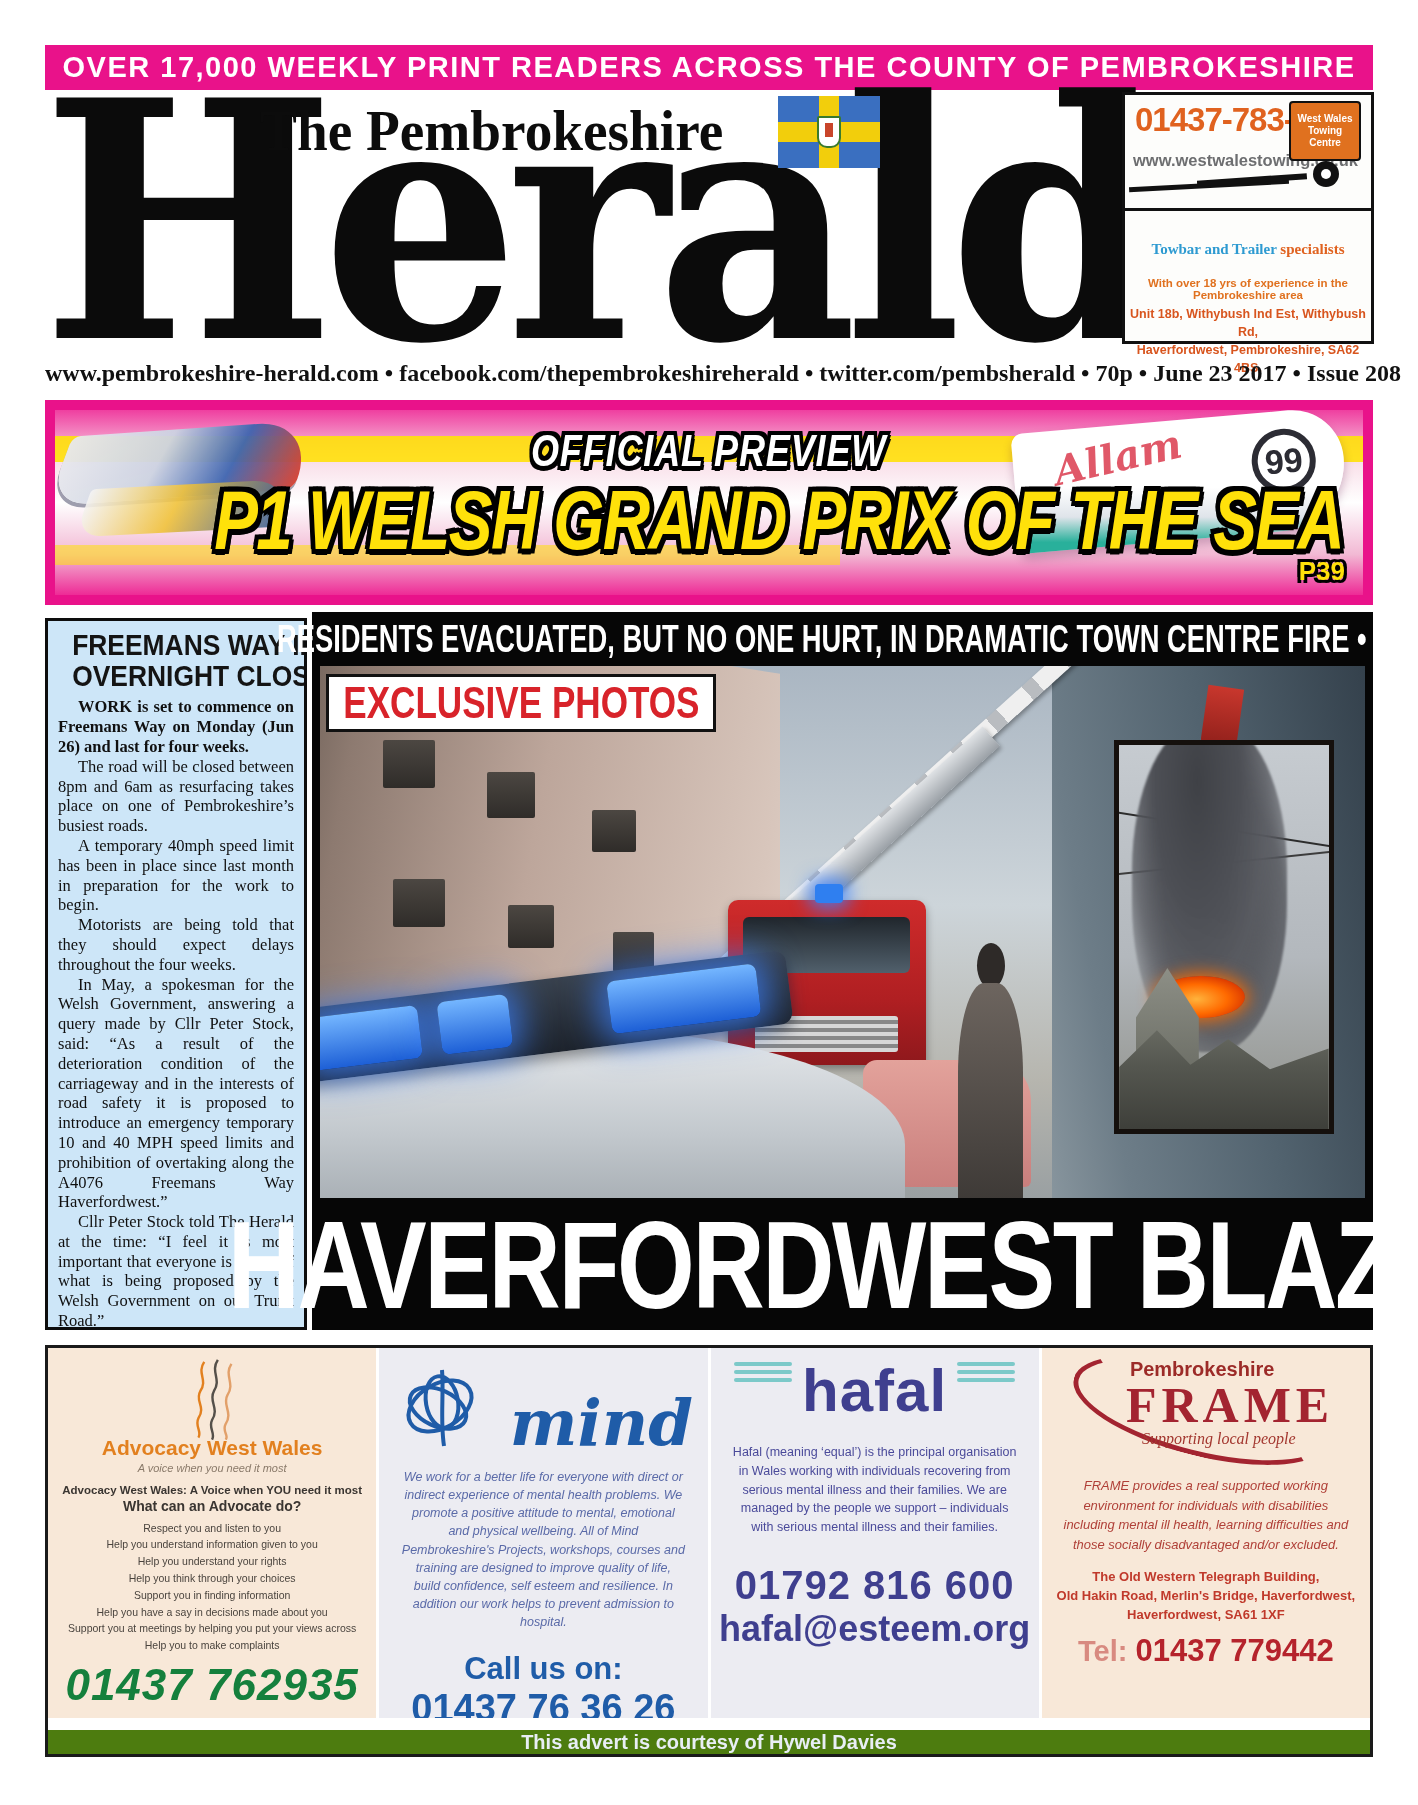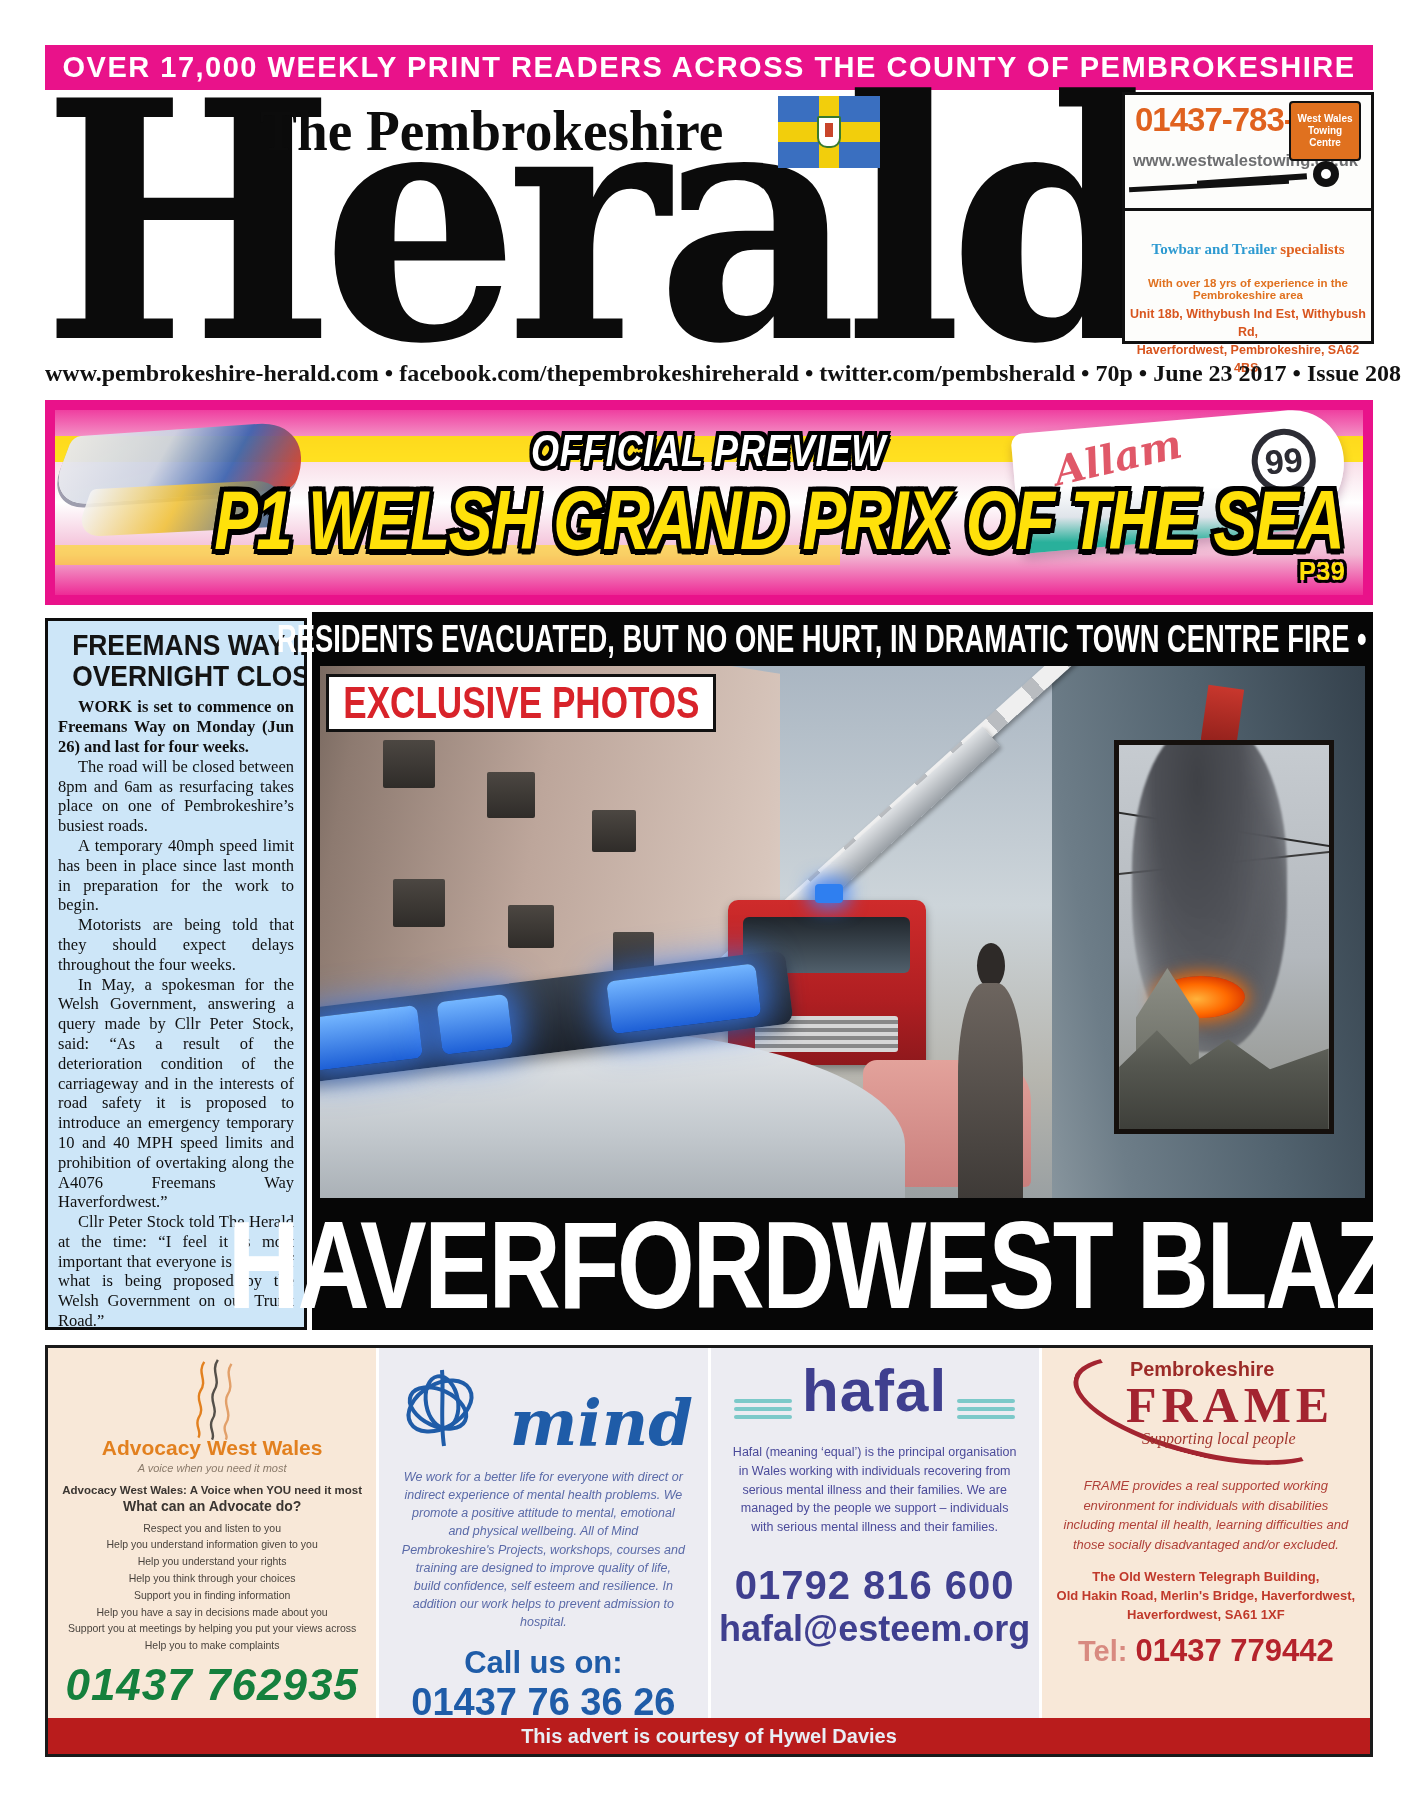--- a/index.html
+++ b/index.html
@@ -163,25 +163,25 @@
   .adv-tag { color:#8a7a6a; font-style:italic; font-size:11px; margin-top:2px; }
   .adv-h1 { color:#3a3531; font-weight:bold; font-size:11.5px; margin-top:10px; text-align:center; }
   .adv-h2 { color:#3a3531; font-weight:bold; font-size:14px; margin-top:2px; text-align:center; }
   .adv-list { list-style:none; text-align:center; color:#4a443e; font-size:10.5px; line-height:1.6; margin-top:6px; }
   .adv-phone { color:#15803d; font-weight:bold; font-style:italic; font-size:44px; letter-spacing:1px; margin-top:6px; }
 
   
   .mind-logo { display:flex; align-items:flex-end; gap:20px; margin-top:4px; }
   .mind-word { font-family:"DejaVu Serif", serif; font-style:italic; font-weight:bold; font-size:64px; color:#1f5ca8; line-height:.9; }
   .mind-body { color:#5a6aa8; font-style:italic; font-size:12.5px; line-height:1.45; text-align:center; width:92%; margin-top:16px; }
-  .mind-call { color:#1f5ca8; font-weight:bold; font-size:31px; margin-top:14px; }
+  .mind-call { color:#1f5ca8; font-weight:bold; font-size:31px; margin-top:20px; }
   .mind-phone { color:#1f5ca8; font-weight:bold; font-size:38px; }
 
   
-  .hafal-row { display:flex; align-items:flex-end; gap:10px; margin-top:6px; }
+  .hafal-row { display:flex; align-items:flex-start; gap:10px; margin-top:6px; }
   .hafal-marks { display:flex; flex-direction:column; gap:4px; }
   .hafal-marks i { display:block; width:58px; height:4px; background:#7cc9c9; border-radius:2px; }
   .hafal-word { font-weight:bold; font-size:60px; color:#3f3f8f; letter-spacing:1px; line-height:.95; }
   .hafal-body { color:#4a4a9a; font-size:12.5px; line-height:1.5; text-align:center; width:92%; margin-top:24px; }
   .hafal-phone { color:#3f3f8f; font-weight:bold; font-size:40px; letter-spacing:1px; margin-top:26px; }
   .hafal-email { color:#3f3f8f; font-weight:bold; font-size:36px; }
 
   
   .frame-logo { position:relative; width:260px; height:104px; margin-top:2px; }
   .frame-pre { position:absolute; left:54px; top:0; color:#9c2b28; font-weight:bold; font-size:20px; }
@@ -190,21 +190,21 @@
   .frame-tag { position:absolute; left:66px; top:72px; color:#a3372f; font-style:italic; font-size:16px;
     font-family:"Liberation Serif", serif; }
   .frame-swoosh { position:absolute; left:-6px; top:6px; width:264px; height:92px; border:5px solid #a32430;
     border-color:transparent transparent #a32430 #a32430; border-radius:50%; transform:rotate(14deg); }
   .frame-body { color:#b04038; font-style:italic; font-size:13px; line-height:1.5; text-align:center; width:94%; margin-top:14px; }
   .frame-addr { color:#c0392b; font-weight:bold; font-size:13px; line-height:1.45; text-align:center; margin-top:14px; }
   .frame-tel { margin-top:8px; }
   .frame-tel .lbl { color:#d88a80; font-size:29px; font-weight:bold; }
   .frame-tel .num { color:#b5232c; font-size:31px; font-weight:bold; }
 
-  .ads-footer { position:absolute; left:0; bottom:0; width:100%; height:36px; background:#b91c1c;
+  .ads-footer { position:absolute; left:0; bottom:0; width:100%; height:24px; background:#4d7c0f;
     display:flex; align-items:center; justify-content:center; }
   .ads-footer span { color:#e8eef5; font-size:20px; font-weight:bold; }
 </style>
 </head>
 <body>
 
 <div class="page">
 
   <div class="top-banner">
     <span>OVER 17,000 WEEKLY PRINT READERS ACROSS THE COUNTY OF PEMBROKESHIRE</span>

